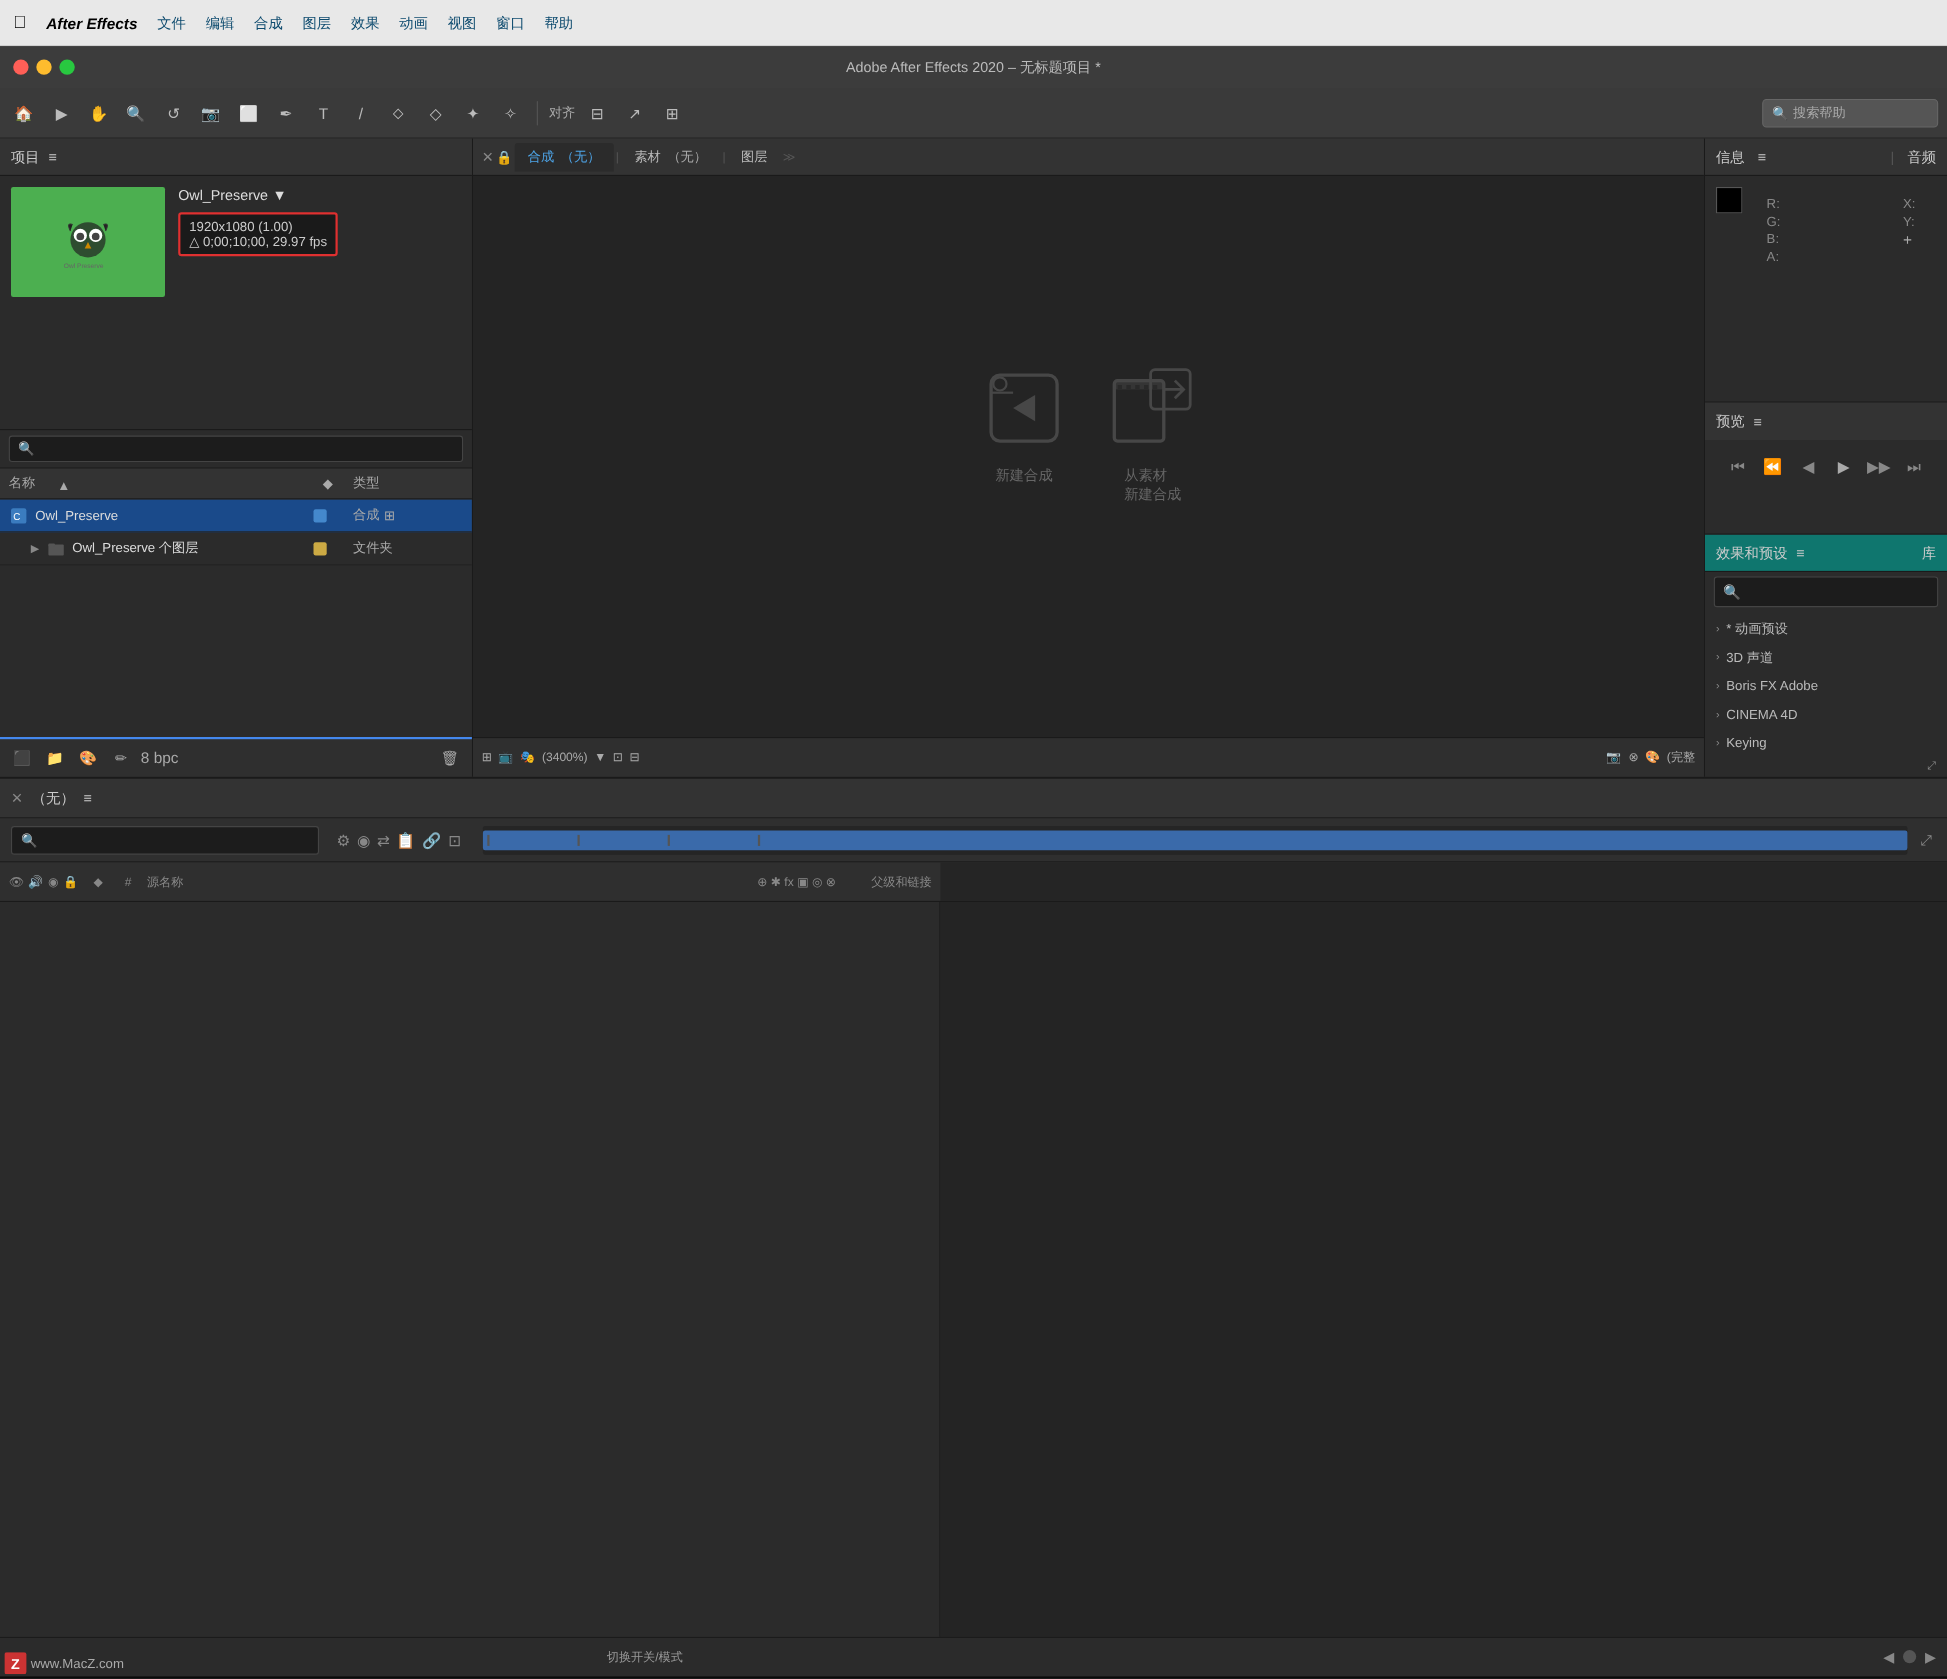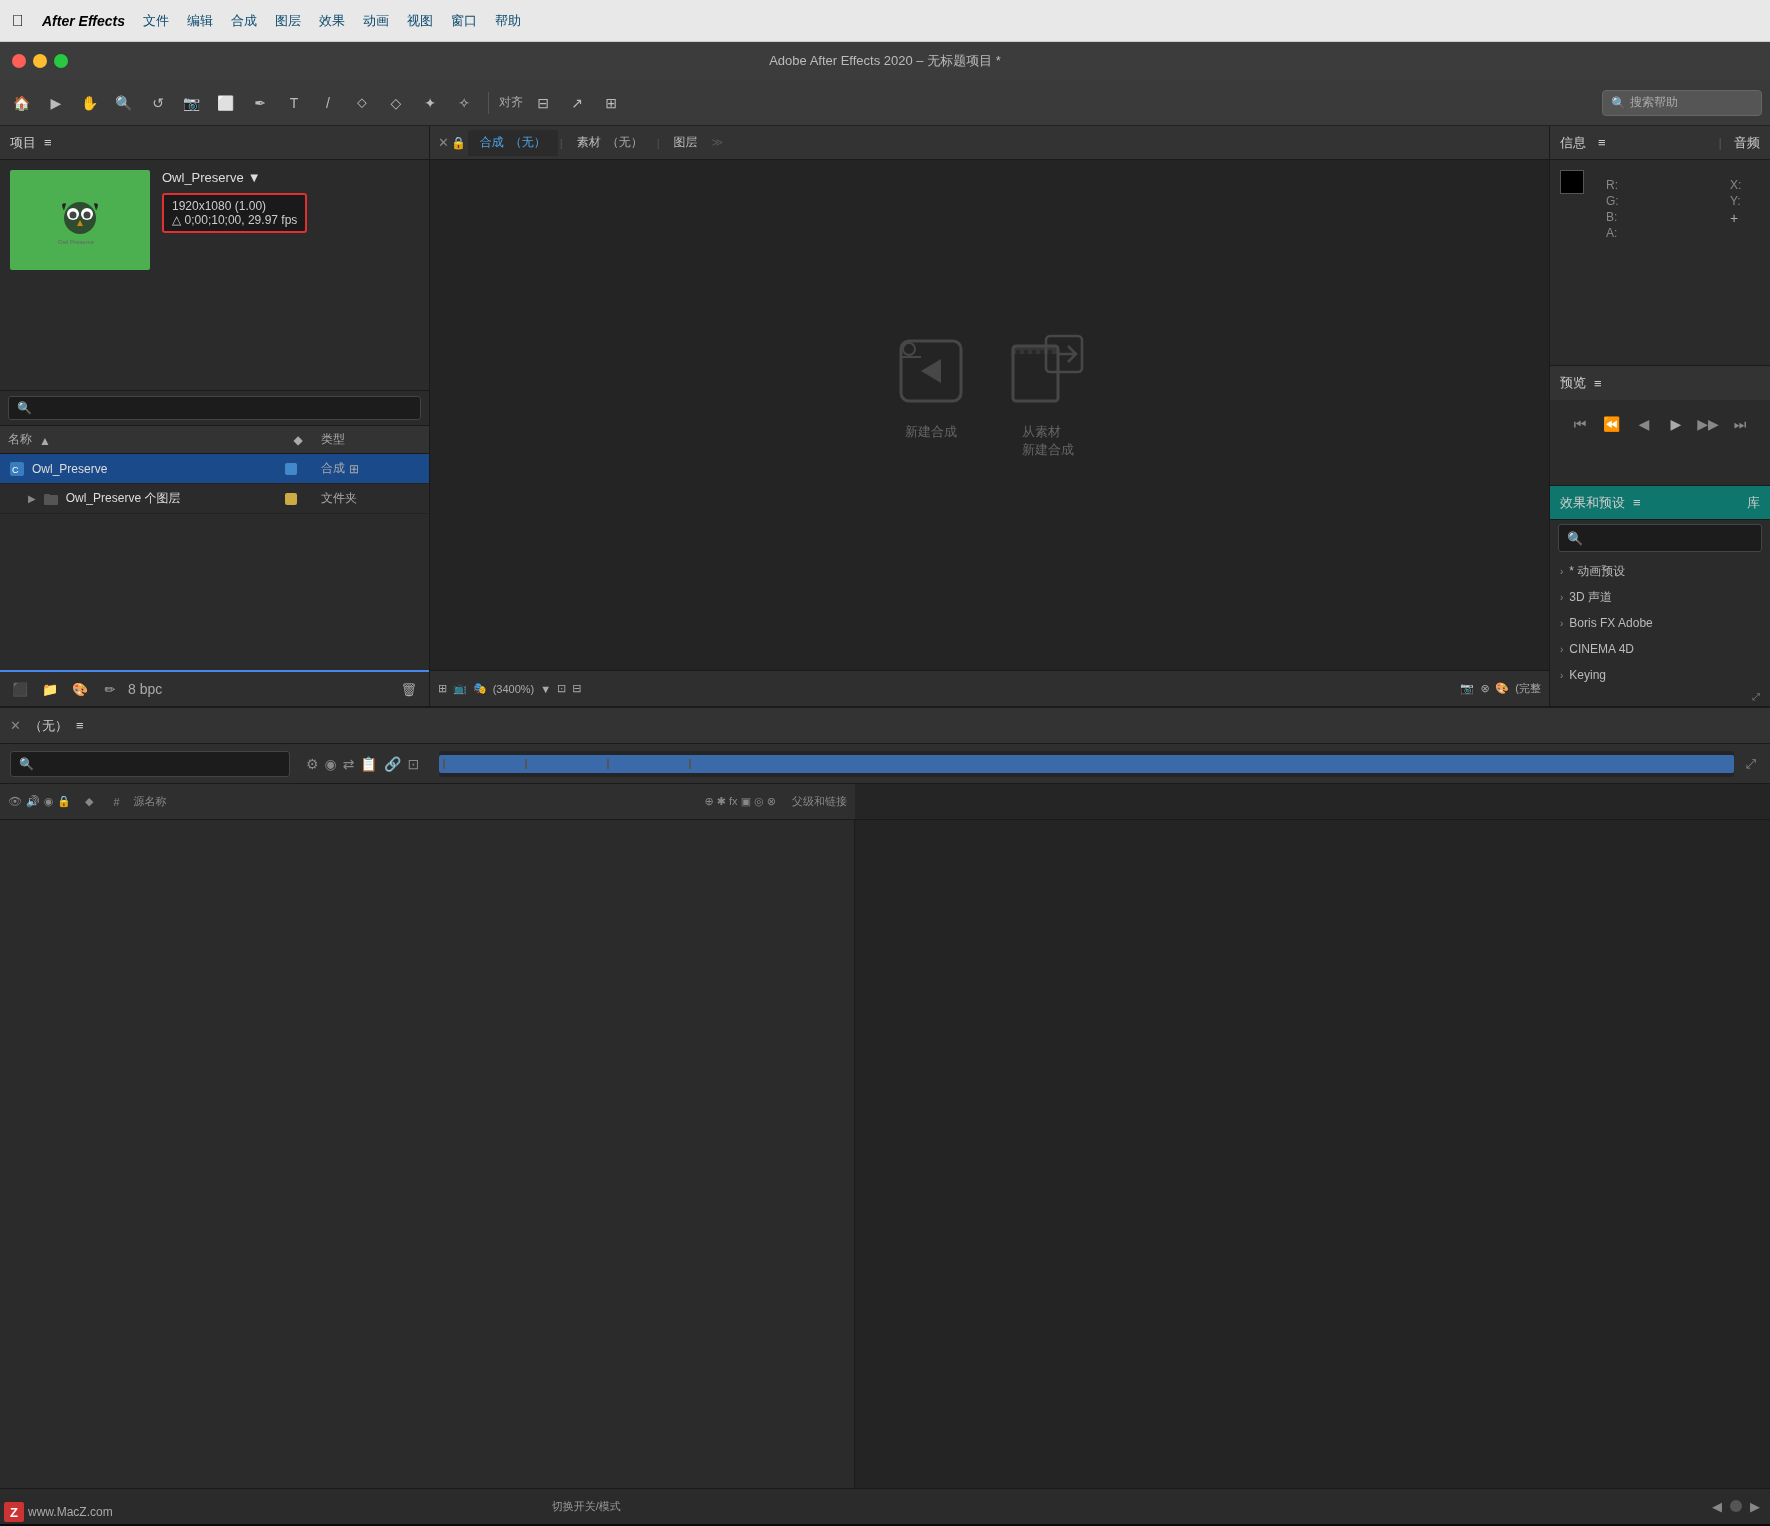--- a/index.html
+++ b/index.html
@@ -212,21 +212,21 @@
 
     .project-list-header {
       height: 28px;
       background: #333;
       display: flex;
       align-items: center;
       padding: 0 8px;
       border-bottom: 1px solid #1a1a1a;
       gap: 8px;
     }
-    .col-name { flex: 1; color: #aaa; font-size: 12px; display: flex; align-items: flex-end; gap: 7px; }
+    .col-name { flex: 1; color: #aaa; font-size: 12px; display: flex; align-items: flex-end; gap: 20px; }
     .col-tag { width: 30px; text-align: center; color: #aaa; font-size: 12px; }
     .col-type { width: 100px; color: #aaa; font-size: 12px; }
 
     .project-list {
       flex: 1;
       overflow-y: auto;
       background: #2b2b2b;
     }
     .project-item {
       height: 30px;
@@ -957,21 +957,21 @@
     <div class="tl-left-cols">
       <div style="display:flex;gap:4px;align-items:center;">
         <span style="font-size:11px;color:#888;">👁</span>
         <span style="font-size:11px;color:#888;">🔊</span>
         <span style="font-size:11px;color:#888;">◉</span>
         <span style="font-size:11px;color:#888;">🔒</span>
       </div>
       <span style="font-size:11px;color:#888;margin:0 6px;">◆</span>
       <span style="font-size:11px;color:#888;margin:0 6px;">#</span>
       <span style="font-size:11px;color:#888;flex:1;font-family:Liberation Mono, monospace;">源名称</span>
-      <div style="display:flex;gap:4px;align-items:center;margin-right:8px;">
+      <div style="display:flex;gap:4px;align-items:center;margin-right:24px;">
         <span style="font-size:11px;color:#888;">⊕ ✱ fx ▣ ◎ ⊗</span>
       </div>
       <span style="font-size:11px;color:#888;">父级和链接</span>
     </div>
     <div class="tl-right-area"></div>
   </div>
 
   <div class="timeline-content-area">
     <div class="tl-layers"></div>
     <div class="tl-track"></div>

